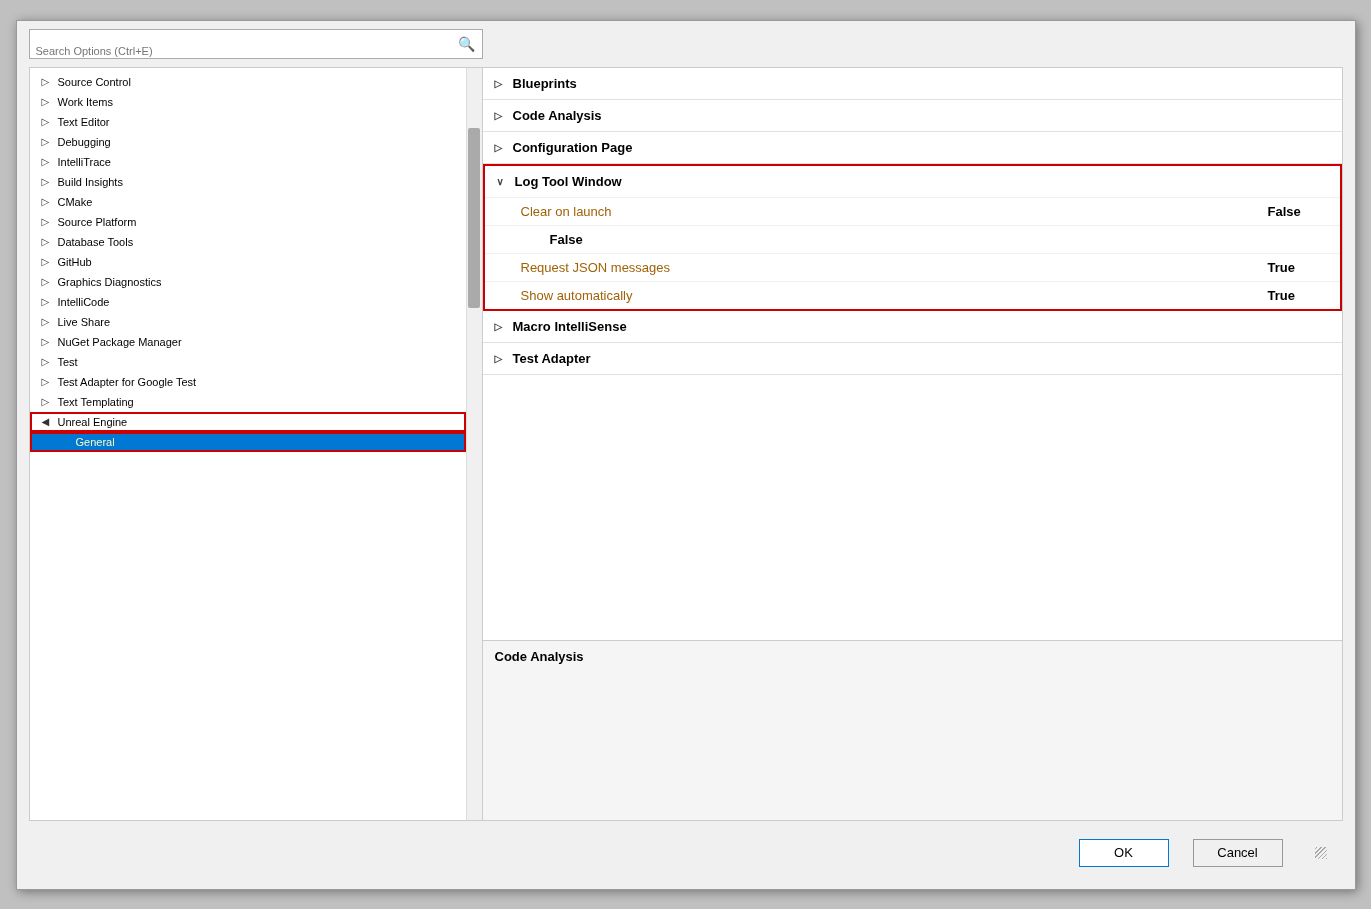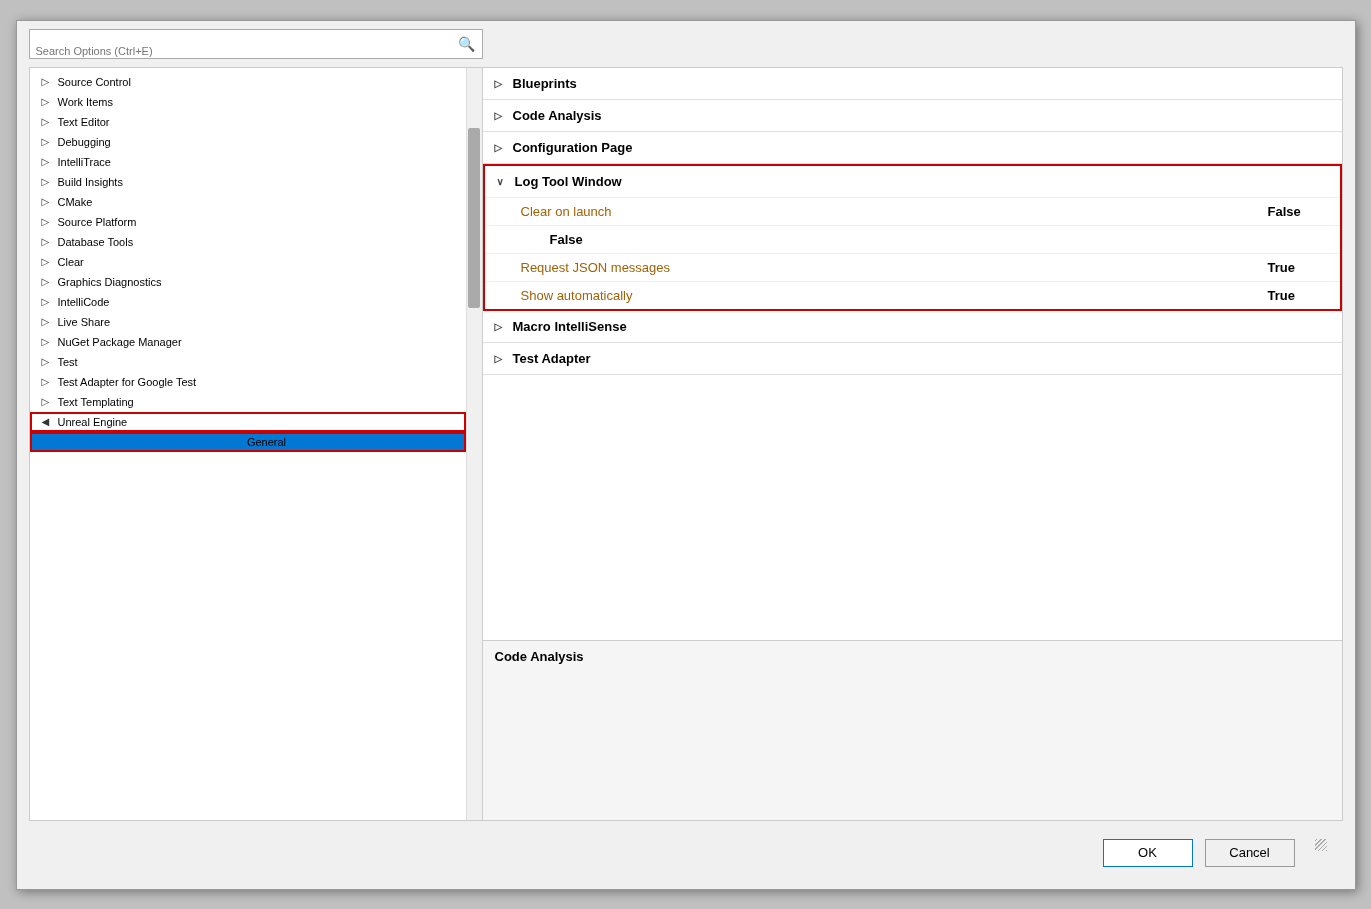--- a/index.html
+++ b/index.html
@@ -104,22 +104,21 @@
       display: flex;
       align-items: center;
       padding: 4px 8px 4px 12px;
       cursor: pointer;
       color: #000;
       user-select: none;
       white-space: nowrap;
     }
     .tree-item.selected {
       background: #0078d4;
-      color: #000000;
-      justify-content: center;
+      color: #fef9c3;
     }
     .tree-arrow {
       width: 16px;
       font-size: 10px;
       color: #333;
       flex-shrink: 0;
     }
     .tree-item.selected .tree-arrow { color: #fff; }
     .tree-label { font-size: 11px; }
     .tree-child {
@@ -208,22 +207,23 @@
       padding: 8px 12px;
     }
     .right-bottom-title {
       font-weight: 700;
       font-size: 13px;
       color: #000;
     }
     .footer {
       display: flex;
       justify-content: flex-end;
+      align-items: center;
       padding: 10px 16px;
-      gap: 12px;
+      gap: 24px;
     }
     .footer-btn {
       width: 90px;
       height: 28px;
       background: #f0f0f0;
       border: 1px solid #999;
       cursor: pointer;
       font-size: 13px;
       font-family: 'Segoe UI', Arial, sans-serif;
     }
@@ -292,21 +292,21 @@
           <div class="tree-item">
             <span class="tree-arrow">▷</span>
             <span class="tree-label">Source Platform</span>
           </div>
           <div class="tree-item">
             <span class="tree-arrow">▷</span>
             <span class="tree-label">Database Tools</span>
           </div>
           <div class="tree-item">
             <span class="tree-arrow">▷</span>
-            <span class="tree-label">Clear</span>
+            <span class="tree-label">GitHub</span>
           </div>
           <div class="tree-item">
             <span class="tree-arrow">▷</span>
             <span class="tree-label">Graphics Diagnostics</span>
           </div>
           <div class="tree-item">
             <span class="tree-arrow">▷</span>
             <span class="tree-label">IntelliCode</span>
           </div>
           <div class="tree-item">

